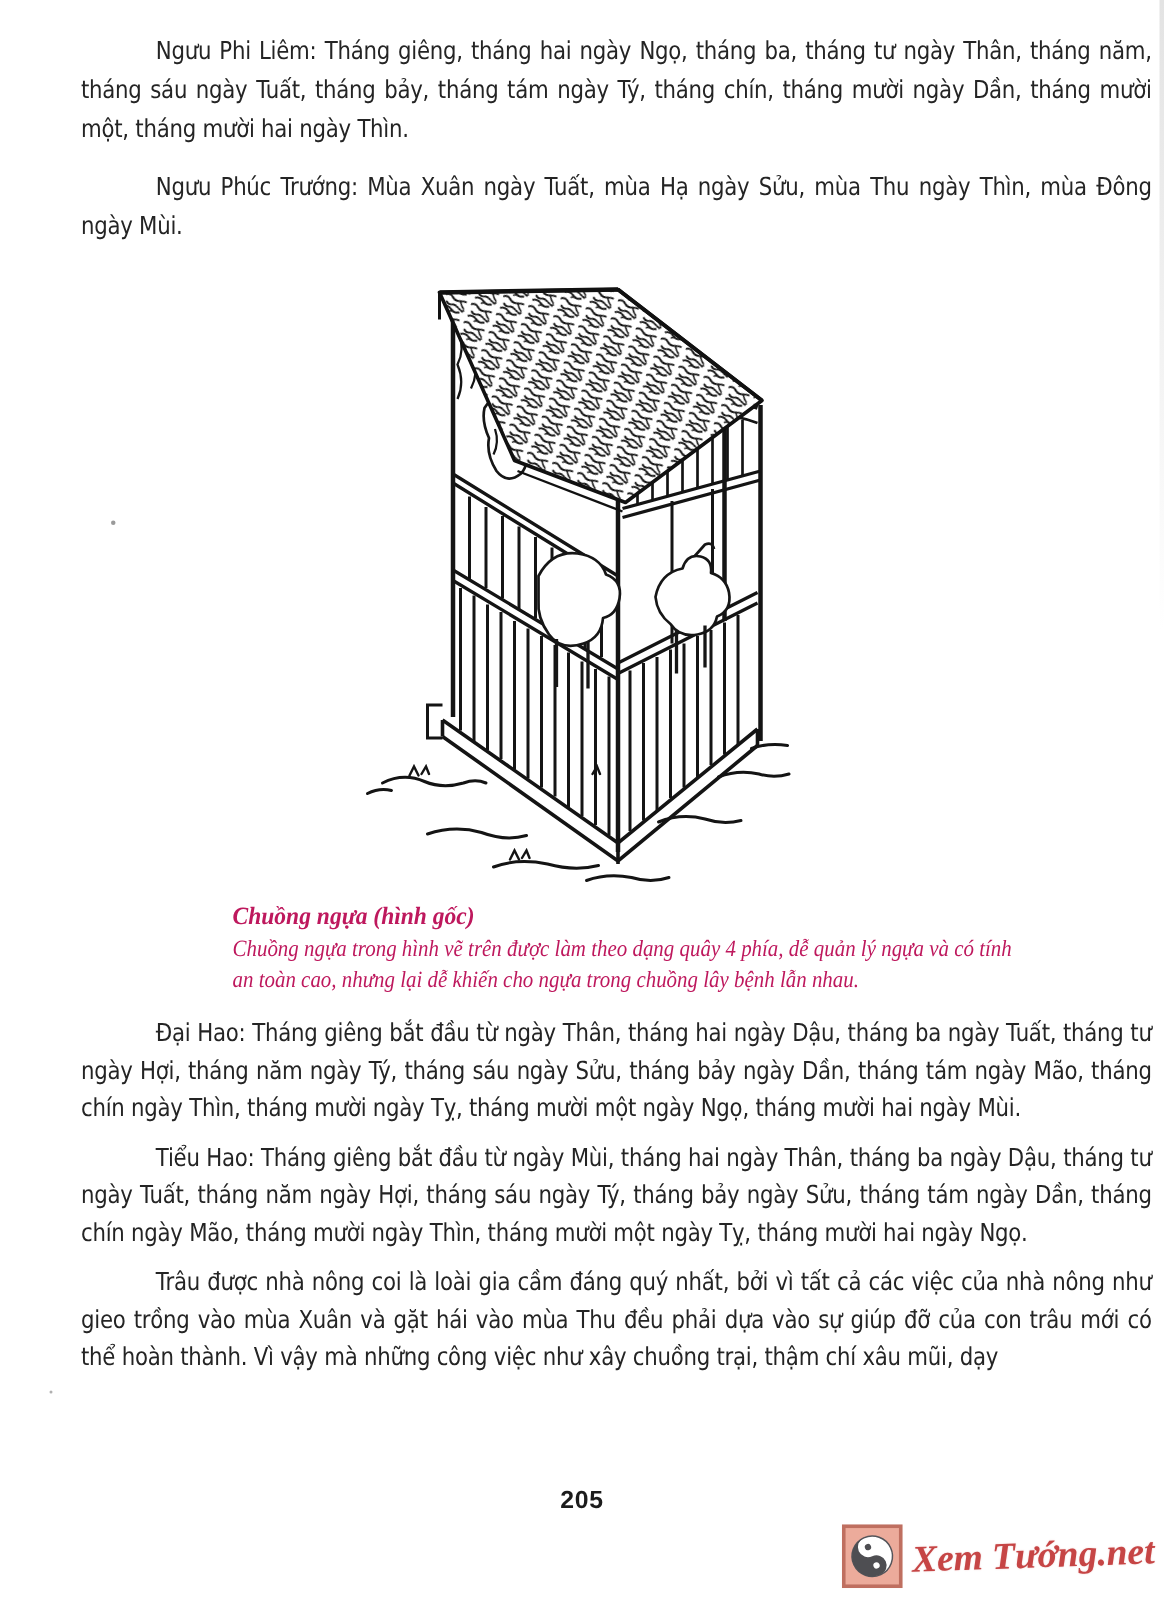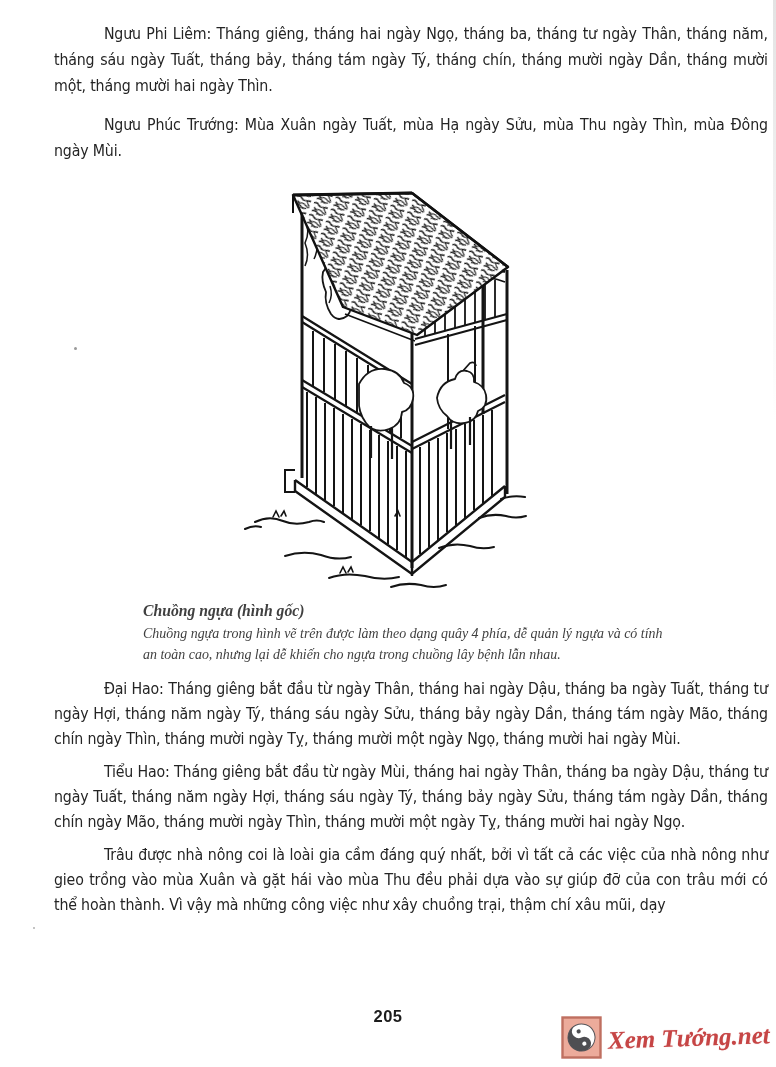--- a/index.html
+++ b/index.html
@@ -18,35 +18,35 @@
     width:830px;
   }
   .upper{top:21px;}
   .lower{top:676px;}
   .lower p{line-height:25px;margin-bottom:8px;}
   .illustration{
     position:absolute;left:243px;top:186px;width:334px;height:408px;
   }
   .illustration svg{display:block;width:100%;height:100%;}
   .caption{
-    position:absolute;left:143px;top:600px;width:560px;
-    font-family:"Liberation Serif","DejaVu Serif",serif;color:#404040;
+    position:absolute;left:155px;top:600px;width:560px;
+    font-family:"Liberation Serif","DejaVu Serif",serif;color:#be185d;
   }
   .caption-title{
     font-weight:bold;font-style:italic;font-size:16.5px;line-height:22px;
     transform:scaleX(0.95);transform-origin:left top;
   }
   .caption-body{
     font-style:italic;font-size:15.5px;line-height:21px;
     transform:scaleX(0.90);transform-origin:left top;width:580px;
   }
   .page-number{
     position:absolute;left:0;top:991px;width:776px;text-align:center;
     font-family:"Liberation Sans","DejaVu Sans",sans-serif;
-    font-weight:bold;font-size:16.5px;letter-spacing:0.5px;color:#1c1c1c;margin-top:16px;
+    font-weight:bold;font-size:16.5px;letter-spacing:0.5px;color:#1c1c1c;
   }
   .watermark{
     position:absolute;right:6px;bottom:8px;
     display:flex;align-items:center;gap:6px;
   }
   .yinyang{width:41px;height:43px;display:block;}
   .wm-text{
     font-family:"Liberation Serif","DejaVu Serif",serif;
     font-style:italic;font-weight:bold;font-size:25px;
     color:#c64545;transform:rotate(-2deg);

